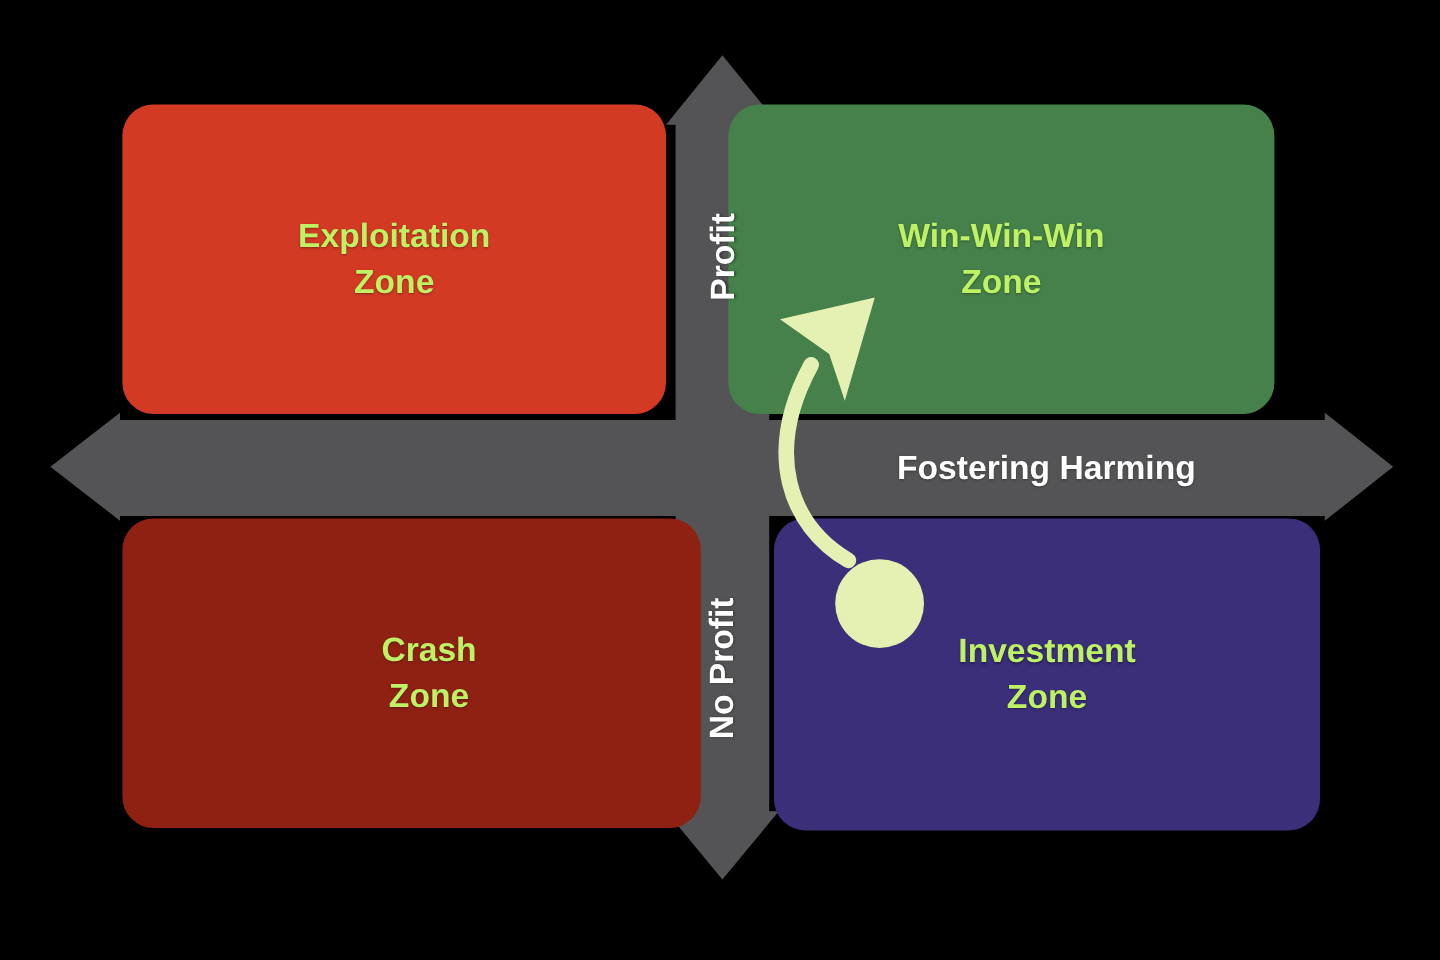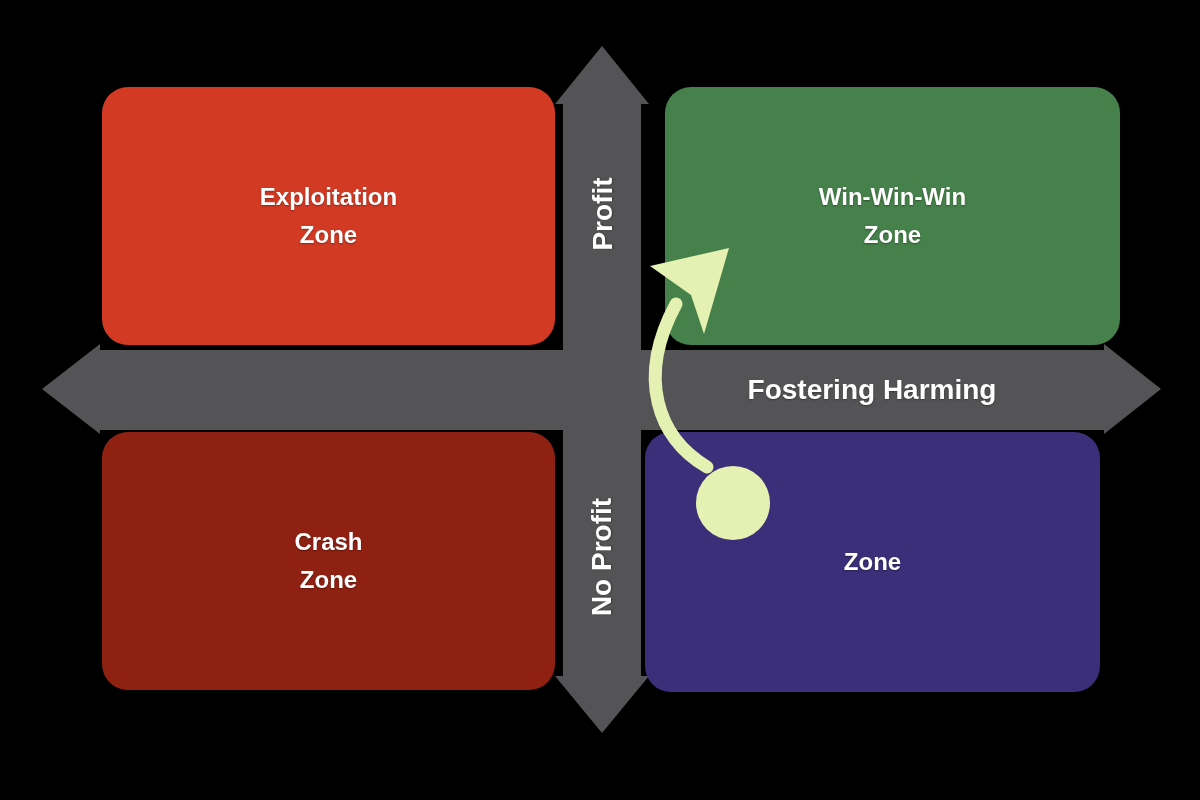--- a/index.html
+++ b/index.html
@@ -26,28 +26,28 @@
   .quadrant {
     position: absolute;
     border-radius: 26px;
     display: flex;
     flex-direction: column;
     align-items: center;
     justify-content: center;
     text-align: center;
   }
   .quadrant .line {
-    color: #ffffff;
-    font-size: 24px;
+    color: #bef264;
+    font-size: 28px;
     font-weight: bold;
     line-height: 38px;
     text-shadow: 0 1px 2px rgba(0,0,0,0.35);
   }
   .q-exploitation { left: 102px; top: 87px;  width: 453px; height: 258px; }
-  .q-winwinwin    { left: 665px; top: 87px;  width: 455px; height: 258px; }
+  .q-winwinwin    { left: 607px; top: 87px;  width: 455px; height: 258px; }
   .q-crash        { left: 102px; top: 432px; width: 453px; height: 258px; }
   .q-investment   { left: 645px; top: 432px; width: 455px; height: 260px; }
 
   .axis-label {
     position: absolute;
     color: #fff;
     font-size: 28px;
     font-weight: bold;
     white-space: nowrap;
     transform: translate(-50%, -50%);
@@ -74,26 +74,27 @@
   <div class="quadrant q-exploitation" style="background: rgb(210, 58, 36);">
     <span class="line">Exploitation</span>
     <span class="line">Zone</span>
   </div>
 
   <div class="quadrant q-winwinwin" style="background: rgb(70, 128, 74);">
     <span class="line">Win-Win-Win</span>
     <span class="line">Zone</span>
   </div>
 
-  <div class="quadrant q-crash" style="background: rgb(143, 33, 19);">
+  <div class="quadrant q-crash" style="background: rgb(143, 33, 19); padding-left: 29px;">
     <span class="line">Crash</span>
     <span class="line">Zone</span>
   </div>
 
   <div class="quadrant q-investment" style="background: rgb(59, 47, 122);">
+    <span class="line">Investment</span>
     <span class="line">Zone</span>
   </div>
 
   <div class="axis-label" id="label-fostering">Fostering Harming</div>
   <div class="axis-label vertical" id="label-profit">Profit</div>
   <div class="axis-label vertical" id="label-noprofit">No Profit</div>
 
   <svg class="layer" viewBox="0 0 1200 800">
     <circle cx="733" cy="503" r="37" fill="#e4f1b2"></circle>
     <path d="M 707 467 C 658 438, 636 378, 676 304" fill="none" stroke-width="13" stroke-linecap="round" stroke="#e4f1b2"></path>

